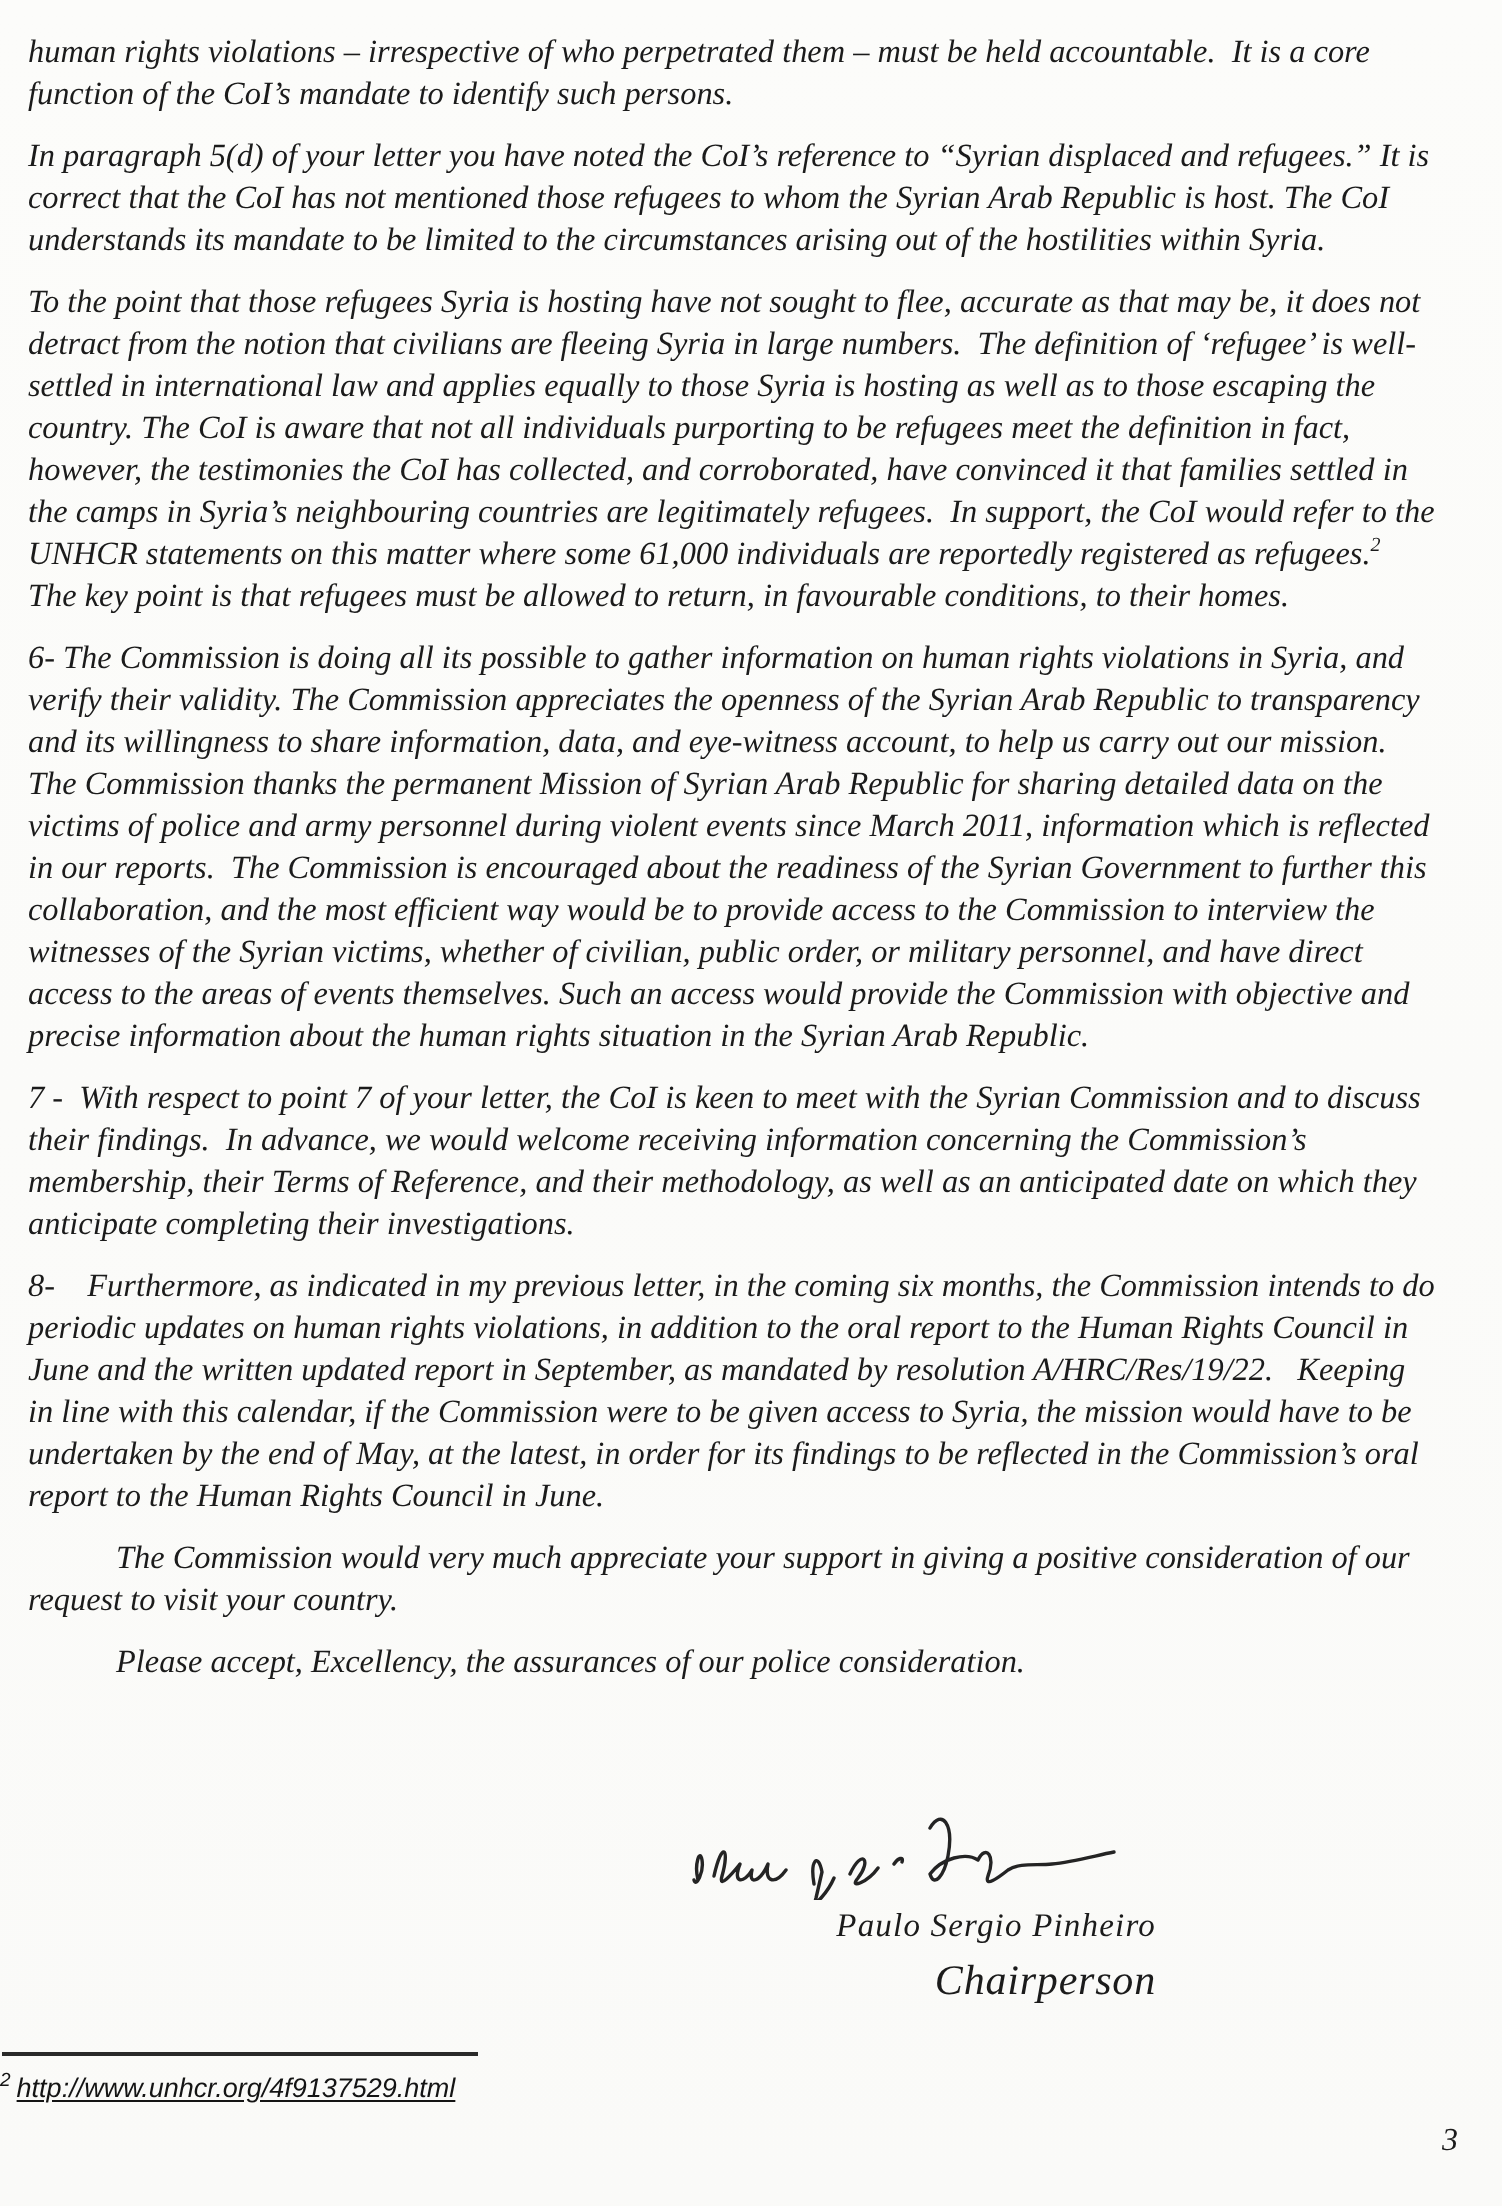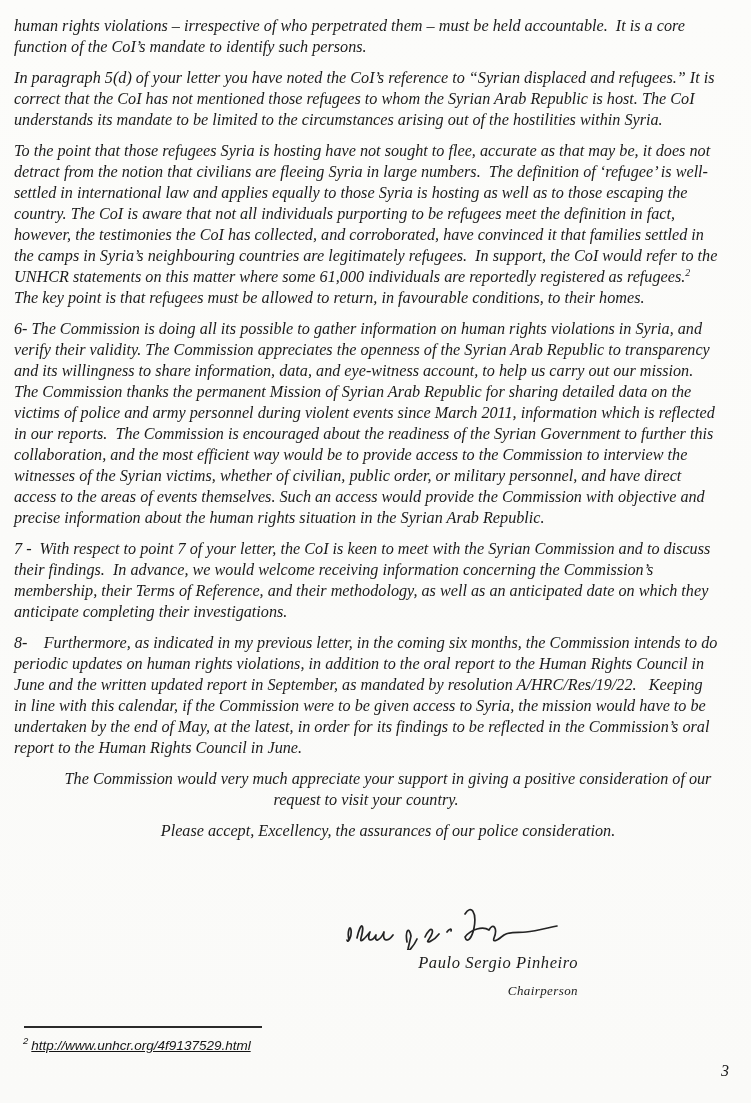--- a/index.html
+++ b/index.html
@@ -21,48 +21,48 @@
     left: 14px; top: 16px;
     width: 704px;
     font-size: 16.2px;
     line-height: 21px;
     text-align: left;
   }
   .content p {
     margin: 0 0 10px 0;
     white-space: pre-wrap;
   }
-  .content p.indent-first { text-indent: 44px; text-align: center; }
+  .content p.indent-first { text-indent: 44px; }
   sup.fn-ref {
     font-size: 10px;
     line-height: 0;
     vertical-align: super;
   }
   .signature-block {
     position: absolute;
     left: 318px; top: 902px;
     width: 260px;
     text-align: right;
   }
   .signature-scribble { display: block; margin: 0 auto 2px auto; }
   .signatory-name {
     font-size: 16.5px;
     line-height: 21px;
     margin-top: 2px;
     letter-spacing: 0.6px;
   }
   .signatory-title {
-    font-size: 13px;
+    font-size: 21px;
     line-height: 21px;
     margin-top: 7px;
     letter-spacing: 0.4px;
   }
   .footnote-area {
     position: absolute;
-    left: 23px; top: 1026px;
+    left: 0; top: 1026px;
     width: 600px;
   }
   .footnote-rule {
     width: 238px; height: 2px;
     background: #2a2a2a;
     margin: 0 0 7px 1px;
   }
   .footnote-text {
     font-family: "Liberation Sans", sans-serif;
     font-size: 13.5px;

